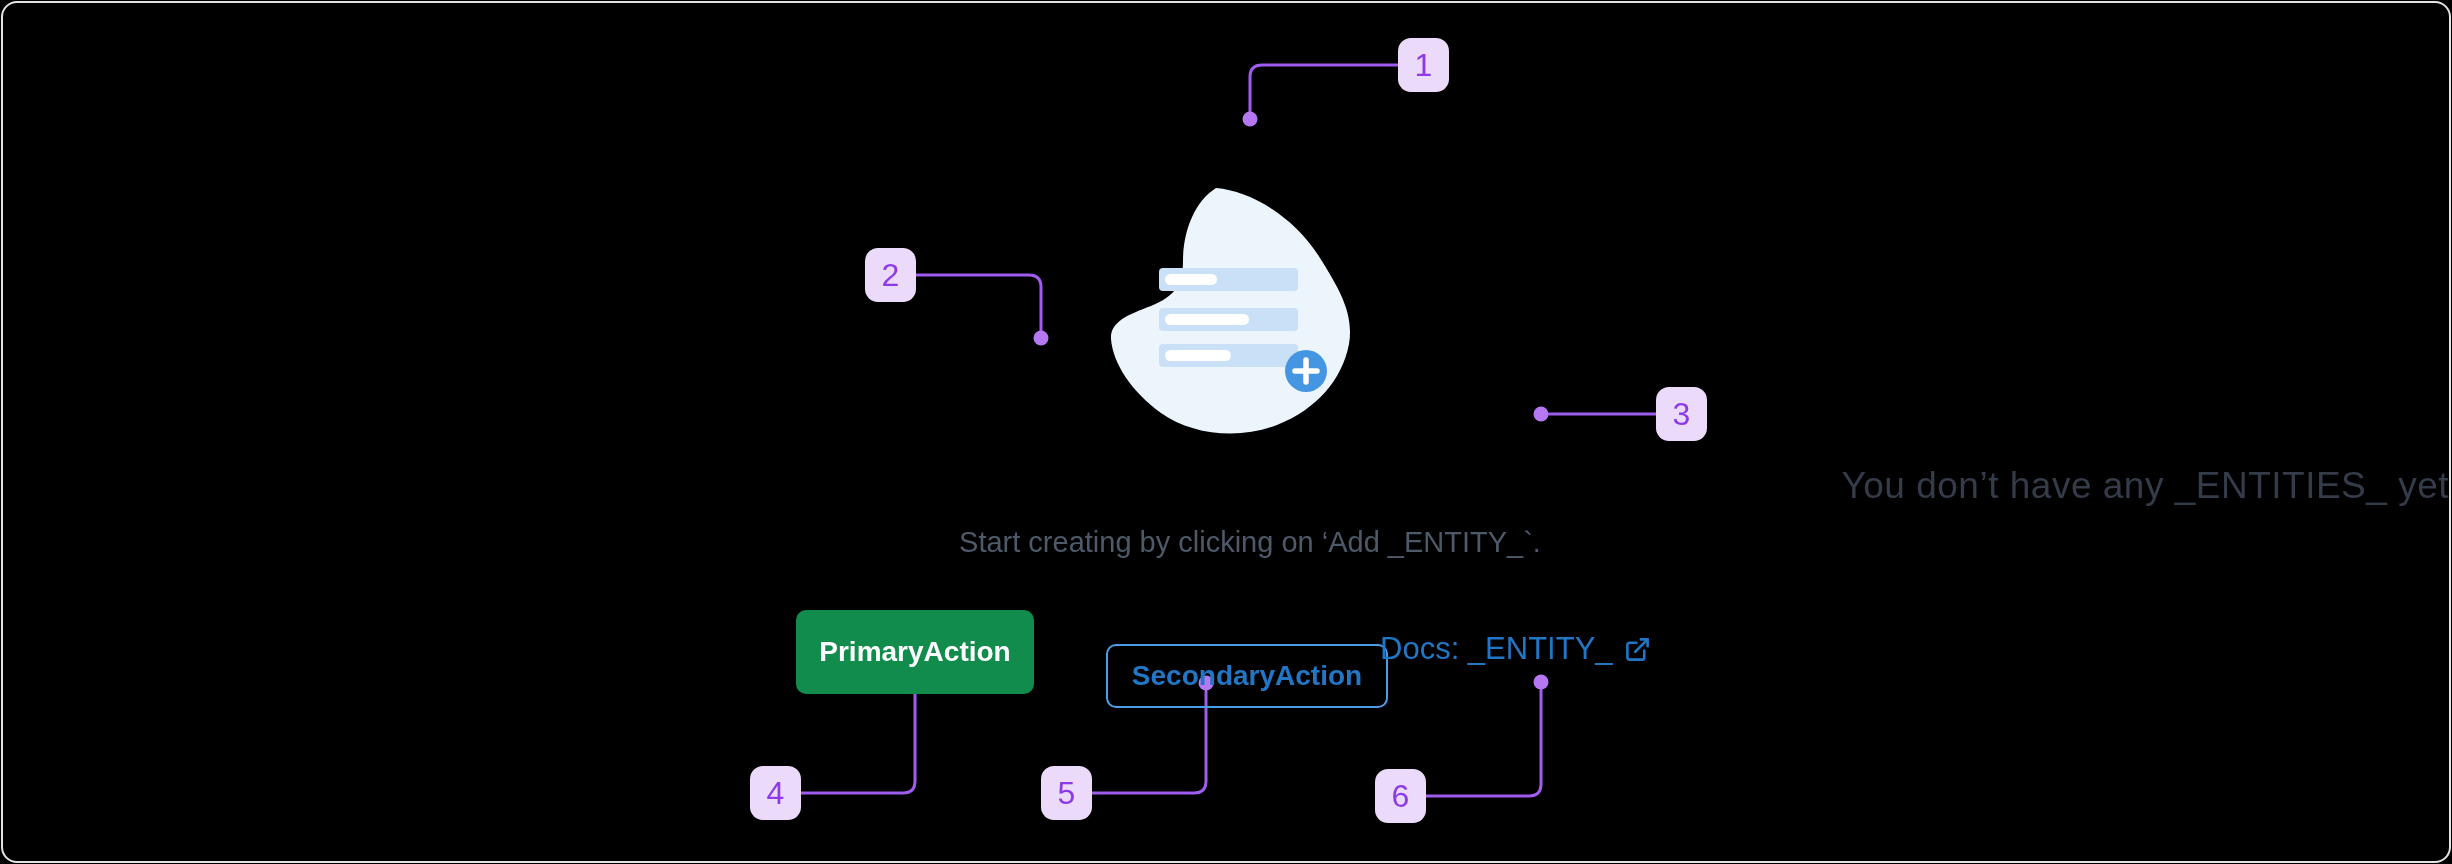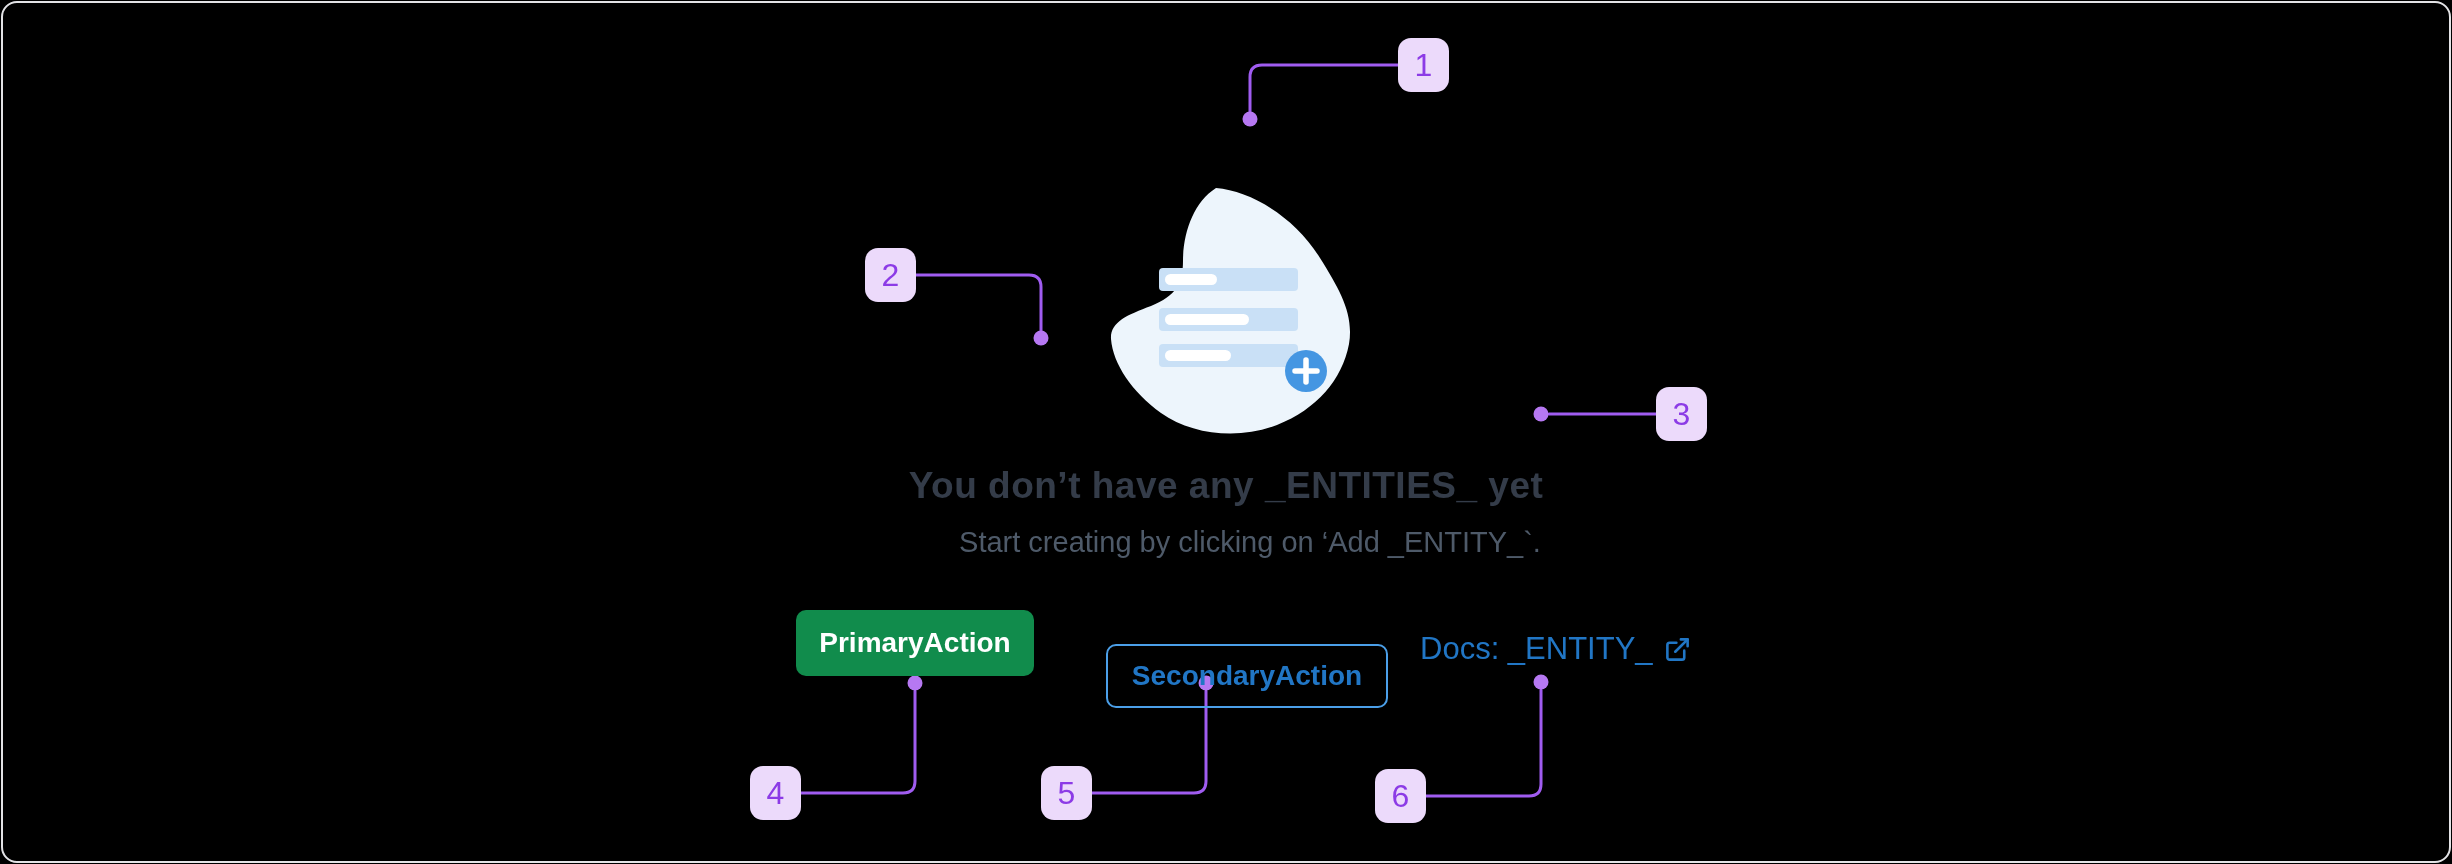--- a/index.html
+++ b/index.html
@@ -3,33 +3,33 @@
 <meta charset="utf-8">
 <style>
   html,body{margin:0;padding:0;background:#000;}
   body{width:2452px;height:864px;position:relative;overflow:hidden;
        font-family:"Liberation Sans",sans-serif;}
   .frame{position:absolute;inset:1px;border:2px solid #e3e3e6;border-radius:16px;
          background:#000;}
   
   svg.overlay{position:absolute;left:0;top:0;width:2452px;height:864px;pointer-events:none;}
   
-  .title{position:absolute;left:0;right:0;top:462px;text-align:center;
-         font-size:37px;font-weight:700;color:#343c49;letter-spacing:.5px;}
+  .title{position:absolute;left:0;right:0;top:462px;text-align:right;
+         font-size:37px;font-weight:400;color:#343c49;letter-spacing:.5px;}
   .subtitle{position:absolute;left:0;right:0;top:523px;text-align:center;
             font-size:29px;font-weight:400;color:#4e5a69;padding-left:48px;}
   
   .btn{position:absolute;display:flex;align-items:center;justify-content:center;
        border-radius:10px;font-weight:700;font-size:28px;cursor:pointer;box-sizing:border-box;}
-  .btn-primary{left:793px;top:607px;width:238px;height:66px;background:#118c4c;color:#fff;border:none;}
+  .btn-primary{left:793px;top:607px;width:238px;height:84px;background:#118c4c;color:#fff;border:none;}
   .btn-secondary{left:1063px;top:641px;width:282px;height:64px;background:transparent;
                  color:#2176c5;border:2px solid #4b9fe8;margin-left:40px;}
   .docs-link{position:absolute;left:1377px;top:624px;height:44px;display:flex;
              align-items:center;gap:11px;color:#2176c5;font-size:31px;font-weight:400;
-             text-decoration:none;cursor:pointer;margin-left:40px;}
+             text-decoration:none;cursor:pointer;}
   .docs-link svg{display:block;}
   
   .badge{position:absolute;width:51px;height:54px;border-radius:13px;background:#ecdafb;
          color:#8c3be6;display:flex;align-items:center;justify-content:center;
          font-size:32px;font-weight:500;}
   .c1{left:1395px;top:35px;}
   .c2{left:862px;top:245px;}
   .c3{left:1653px;top:384px;}
   .c4{left:747px;top:763px;}
   .c5{left:1038px;top:763px;}

